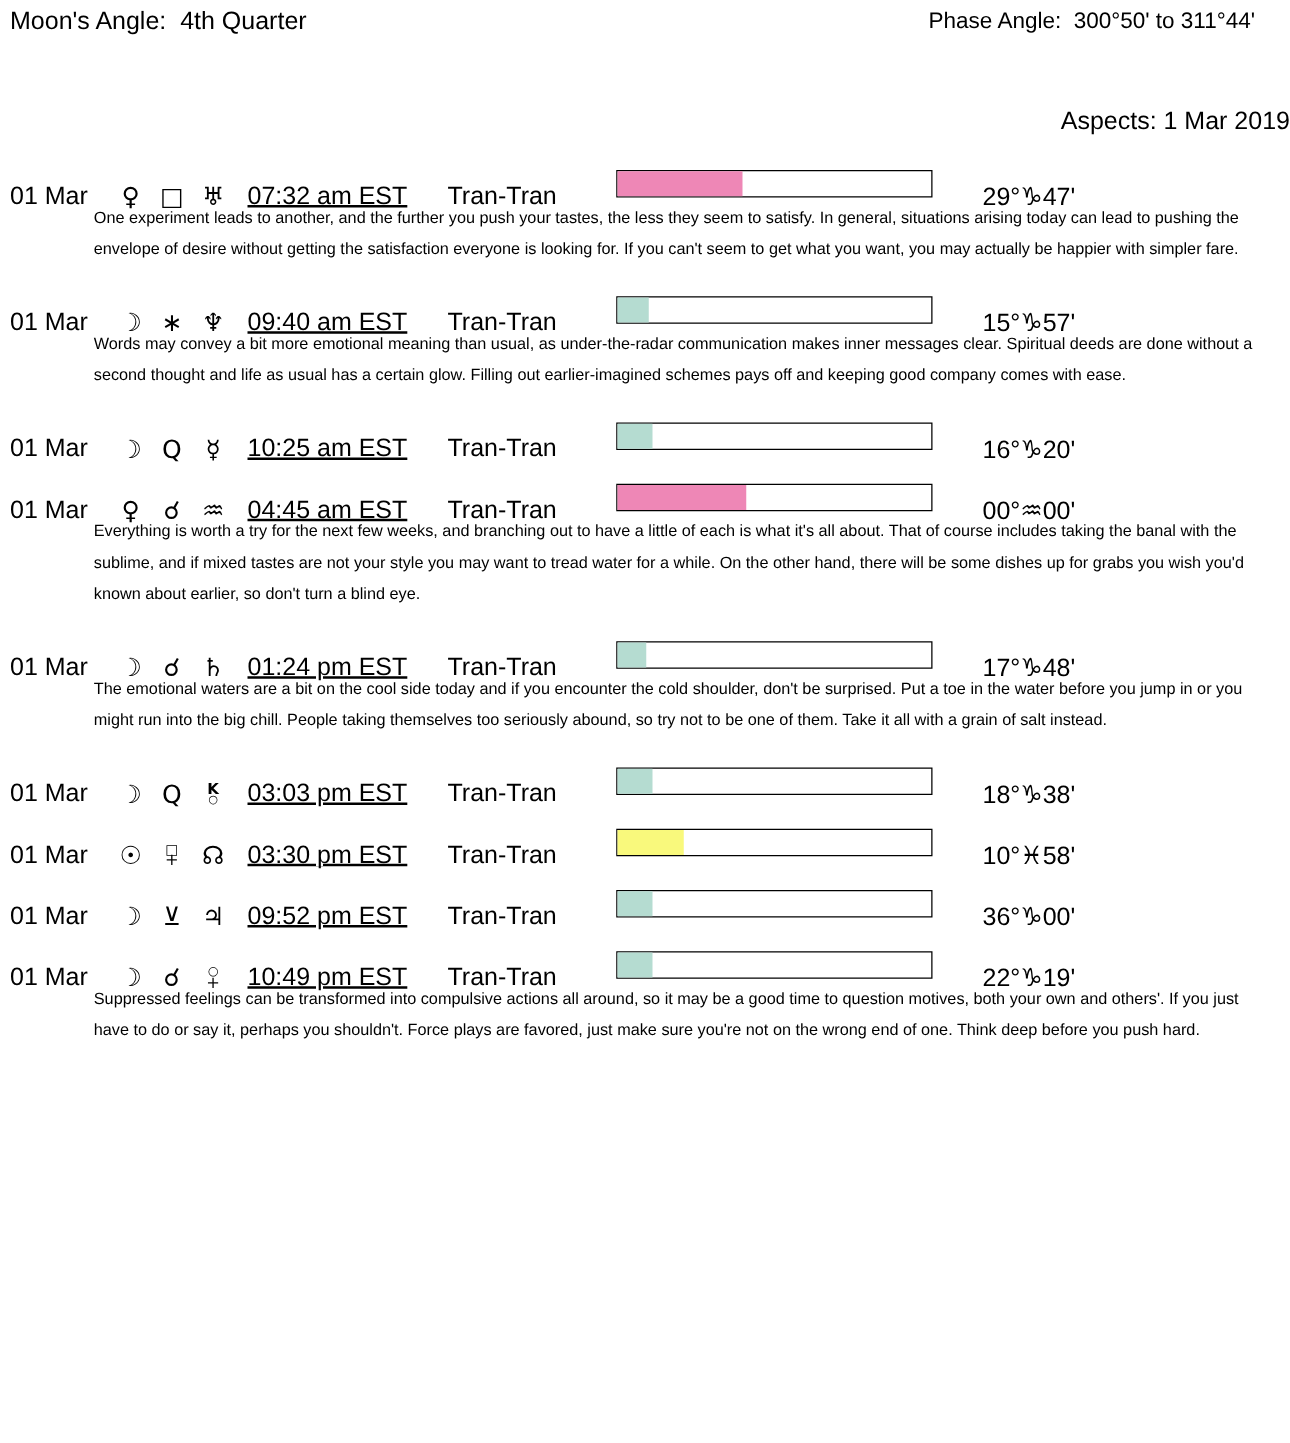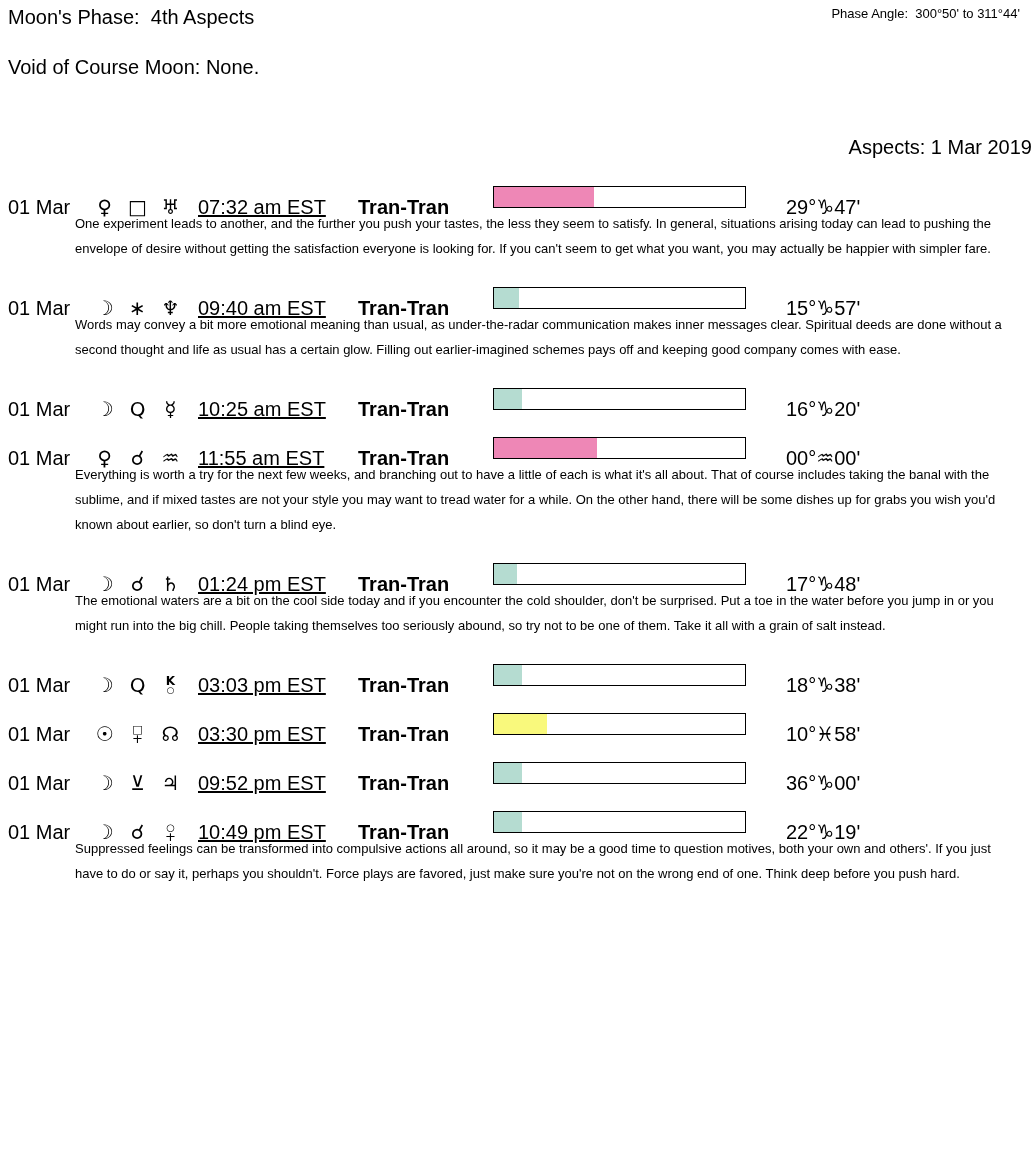--- a/index.html
+++ b/index.html
@@ -5,32 +5,32 @@
   html,body{margin:0;padding:0;}
   body{
     width:1032px;height:1154px;overflow:hidden;position:relative;
     background:#ffffff;color:#000000;
     font-family:"Liberation Sans","DejaVu Sans",sans-serif;
     font-size:20px;
   }
   .pre{white-space:pre-wrap;}
   .hdr{padding:6px 0 0 8px;}
   .hline{height:24px;margin:0 0 26px 0;}
-  .phase-angle{position:absolute;top:6px;right:12px;font-size:13px;}
+  .phase-angle{position:absolute;top:6px;right:28px;font-size:18px;}
   .aspects-title{text-align:right;margin-top:56px;height:24px;}
   .arow{display:flex;align-items:center;height:24px;margin-top:25px;padding-left:8px;}
   .cell{display:inline-block;margin-top:20px;}
   .c-date{width:80px;}
   .c-sym{width:110px;display:flex;align-items:center;}
   .sym{
     display:inline-block;width:33px;text-align:center;
     font-family:"DejaVu Sans",sans-serif;font-size:20px;line-height:22px;
   }
   .c-time{width:160px;text-decoration:underline;}
-  .c-type{width:135px;font-weight:bold;}
+  .c-type{width:135px;}
   .bar{
     width:251px;height:20px;border:1px solid #000000;background:#ffffff;
     display:inline-flex;align-items:stretch;flex:none;
   }
   .fill{display:block;height:100%;width:0;}
   .c-pos{margin-left:40px;}
   .interp{
     margin:2px 0 0 75px;width:940px;line-height:25px;font-size:13px;
   }
   
@@ -43,22 +43,21 @@
   .g-sesq::after{content:"+";font-size:13px;line-height:10px;margin-top:-1px;}
   .g-chiron::before{content:"K";font-size:12px;line-height:10px;font-weight:600;}
   .g-chiron::after{content:"\25CB";font-size:9px;line-height:9px;}    
   .g-pluto::before{content:"\25CB";font-size:10px;line-height:10px;}
   .g-pluto::after{content:"+";font-size:13px;line-height:10px;margin-top:-1px;}
 </style>
 </head>
 <body>
 
 <div class="hdr">
-  <div class="hline pre">Moon's Phase:  4th Aspects</div>
-  <div class="hline pre">Void of Course Moon: None.</div>
+  <div class="hline pre">Moon's Angle:  4th Quarter</div>
 </div>
 <div class="phase-angle pre">Phase Angle:  300°50' to 311°44'</div>
 
 <div class="aspects-title pre">Aspects: 1 Mar 2019</div>
 
 <div class="arow">
   <span class="cell c-date pre">01 Mar</span>
   <span class="cell c-sym">
     <span class="sym">♀</span>
     <span class="sym">□</span>
@@ -104,21 +103,21 @@
   <span class="cell c-pos pre">16°♑20'</span>
 </div>
 
 <div class="arow">
   <span class="cell c-date pre">01 Mar</span>
   <span class="cell c-sym">
     <span class="sym">♀</span>
     <span class="sym">☌</span>
     <span class="sym">♒</span>
   </span>
-  <span class="cell c-time pre">11:55 am EST</span>
+  <span class="cell c-time pre">04:45 am EST</span>
   <span class="cell c-type">Tran-Tran</span>
   <span class="bar">
       <span class="fill" style="width: 41%; background-color: rgb(238, 135, 182);"></span>
     </span>
   <span class="cell c-pos pre">00°♒00'</span>
 </div>
 <p class="interp">Everything is worth a try for the next few weeks, and branching out to have a little of each is what it's all about. That of course includes taking the banal with the sublime, and if mixed tastes are not your style you may want to tread water for a while. On the other hand, there will be some dishes up for grabs you wish you'd known about earlier, so don't turn a blind eye.</p>
 
 <div class="arow">
   <span class="cell c-date pre">01 Mar</span>

